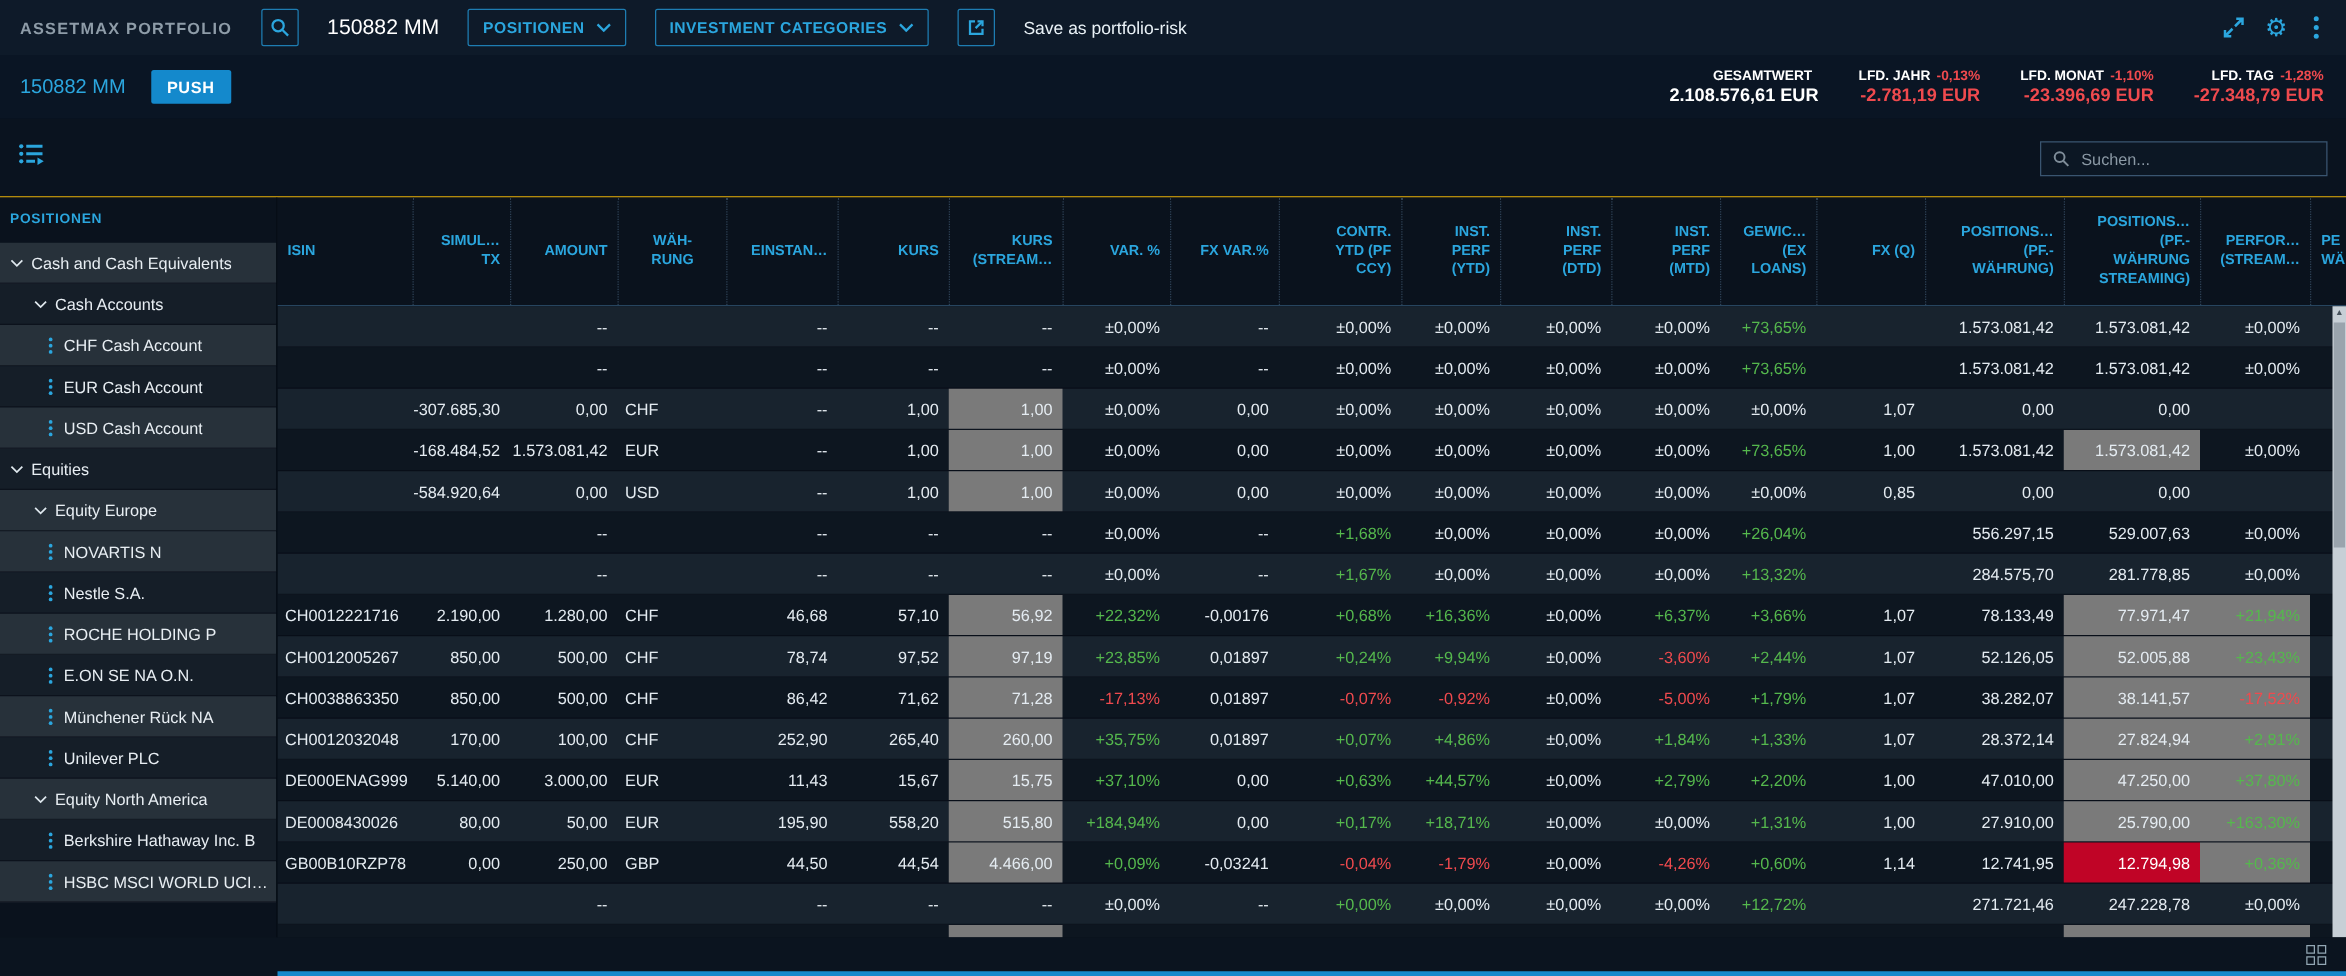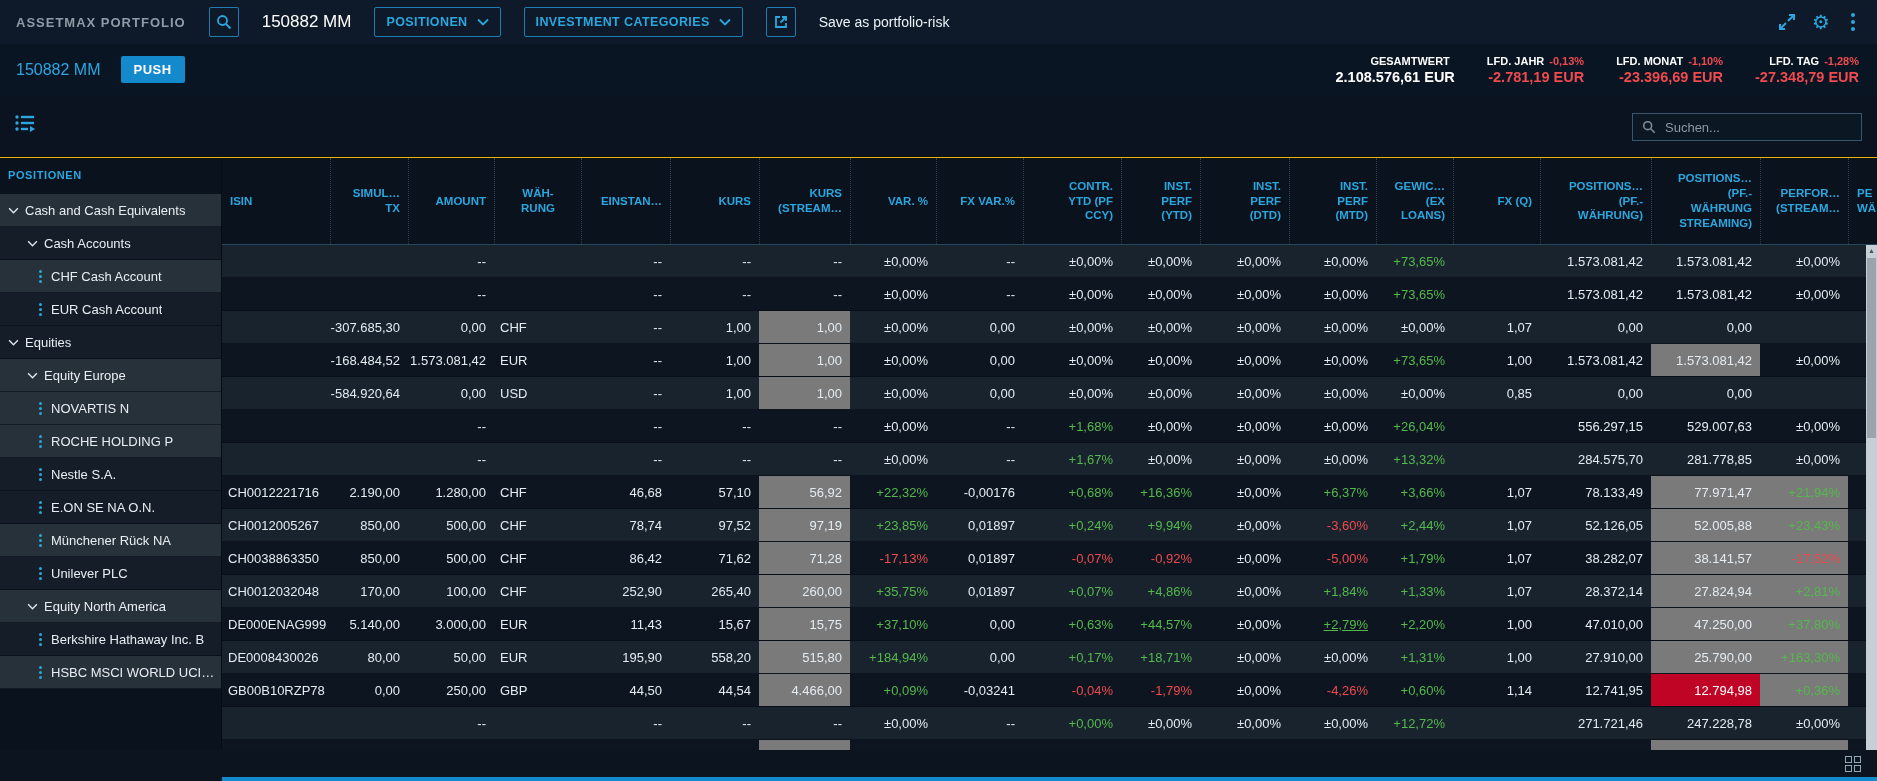--- a/index.html
+++ b/index.html
@@ -218,20 +218,28 @@
           <span class="slabel">CHF Cash Account</span>
         </div>
         <div class="srow alt1 lvl2">
           <span class="dots">
             <i></i>
             <i></i>
             <i></i>
           </span>
           <span class="slabel">EUR Cash Account</span>
         </div>
+        <div class="srow alt0 lvl2">
+          <span class="dots">
+            <i></i>
+            <i></i>
+            <i></i>
+          </span>
+          <span class="slabel">USD Cash Account</span>
+        </div>
         <div class="srow alt1 lvl0">
           <span class="chev">
             <svg width="11" height="7" viewBox="0 0 12 8">
               <polyline points="1,1.5 6,6.5 11,1.5" fill="none" stroke="#dfe8ee" stroke-width="1.6"></polyline>
             </svg>
           </span>
           <span class="slabel">Equities</span>
         </div>
         <div class="srow alt0 lvl1">
           <span class="chev">
@@ -242,35 +250,35 @@
           <span class="slabel">Equity Europe</span>
         </div>
         <div class="srow alt0 lvl2">
           <span class="dots">
             <i></i>
             <i></i>
             <i></i>
           </span>
           <span class="slabel">NOVARTIS N</span>
         </div>
+        <div class="srow alt1 lvl2">
+          <span class="dots">
+            <i></i>
+            <i></i>
+            <i></i>
+          </span>
+          <span class="slabel">Nestle S.A.</span>
+        </div>
         <div class="srow alt0 lvl2">
           <span class="dots">
             <i></i>
             <i></i>
             <i></i>
           </span>
           <span class="slabel">ROCHE HOLDING P</span>
-        </div>
-        <div class="srow alt1 lvl2">
-          <span class="dots">
-            <i></i>
-            <i></i>
-            <i></i>
-          </span>
-          <span class="slabel">Nestle S.A.</span>
         </div>
         <div class="srow alt1 lvl2">
           <span class="dots">
             <i></i>
             <i></i>
             <i></i>
           </span>
           <span class="slabel">E.ON SE NA O.N.</span>
         </div>
         <div class="srow alt0 lvl2">
@@ -594,21 +602,21 @@
           <div class="tcell" style="width: 86px;">3.000,00</div>
           <div class="tcell left" style="width: 87px;">EUR</div>
           <div class="tcell" style="width: 89px;">11,43</div>
           <div class="tcell" style="width: 89px;">15,67</div>
           <div class="tcell bg-gray" style="width: 91px;">15,75</div>
           <div class="tcell g" style="width: 86px;">+37,10%</div>
           <div class="tcell" style="width: 87px;">0,00</div>
           <div class="tcell g" style="width: 98px;">+0,63%</div>
           <div class="tcell g" style="width: 79px;">+44,57%</div>
           <div class="tcell" style="width: 89px;">±0,00%</div>
-          <div class="tcell g" style="width: 87px; text-decoration: underline;">+2,79%</div>
+          <div class="tcell g" style="width: 87px;">+2,79%</div>
           <div class="tcell g" style="width: 77px;">+2,20%</div>
           <div class="tcell" style="width: 87px;">1,00</div>
           <div class="tcell" style="width: 111px;">47.010,00</div>
           <div class="tcell bg-gray" style="width: 109px;">47.250,00</div>
           <div class="tcell g bg-gray" style="width: 88px;">+37,80%</div>
           <div class="tcell left" style="width: 29px;"></div>
         </div>
         <div class="trow alt0">
           <div class="tcell left" style="width: 108px;">DE0008430026</div>
           <div class="tcell" style="width: 78px;">80,00</div>

